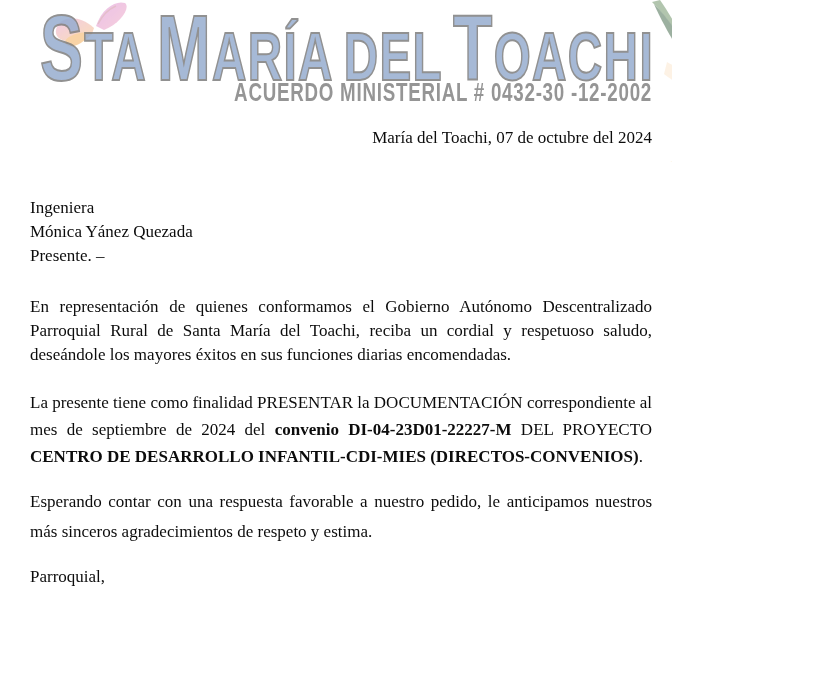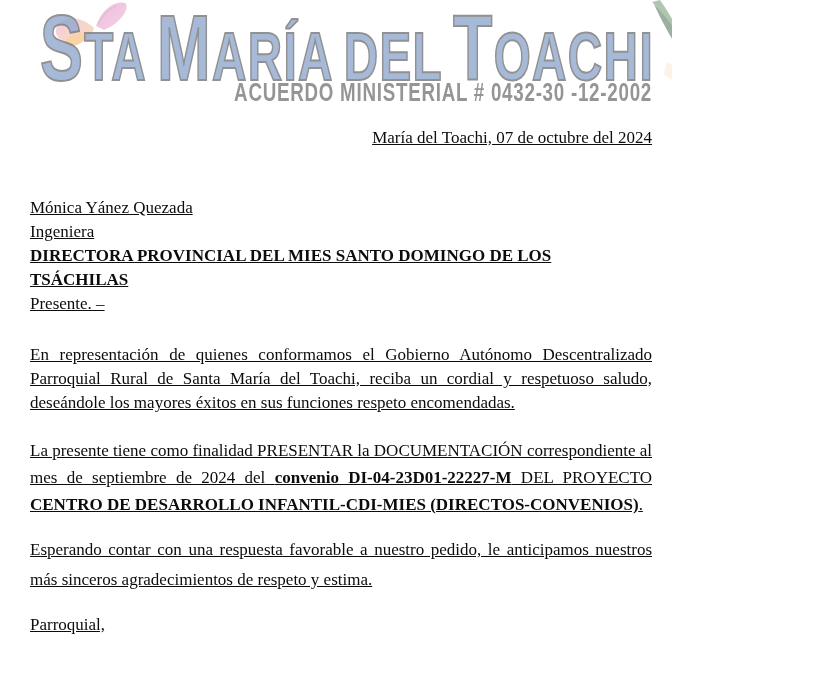--- a/index.html
+++ b/index.html
@@ -48,21 +48,21 @@
     letter-spacing: 1px;
     white-space: nowrap;
     color: #8a8a8a;
     transform: scaleX(0.75);
     transform-origin: 100% 0;
     opacity: 0.9;
   }
 
   
   .content { margin: 0 20px 0 30px; font-size: 17px; line-height: 24px; }
-  .content p { margin: 0; text-decoration: underline; }
+  .content p { margin: 0; }
   .right { text-align: right; }
   .bold { font-weight: 700; }
   .date-line { margin-top: 24px !important; }
   .recipient { margin-top: 46px; }
   .salutation { margin-top: 26px !important; }
   .para { text-align: justify; }
   .para-1 { margin-top: 27px !important; }
   .para-2 { margin-top: 22px !important; line-height: 27px; }
   .para-3 { margin-top: 17px !important; line-height: 30px; }
   .closing { margin-top: 18px !important; }
@@ -133,28 +133,27 @@
       <div class="logo-line"><span class="logo-word"><span class="logo-initial">S</span><span>TA</span></span><span class="logo-word"><span class="logo-initial">M</span><span>ARÍA</span></span><span class="logo-word"><span class="logo-initial"></span><span>DEL</span></span><span class="logo-word"><span class="logo-initial">T</span><span>OACHI</span></span></div>
       <div class="logo-subtitle">ACUERDO MINISTERIAL # 0432-30 -12-2002</div>
     </div>
   </header>
 
   <main class="content">
 
     <p class="right date-line">María del Toachi, 07 de octubre del 2024</p>
 
     <div class="recipient">
+      <p>Ingeniera</p>
       <p>Mónica Yánez Quezada</p>
-      <p>Ingeniera</p>
-      <p class="bold">DIRECTORA PROVINCIAL DEL MIES SANTO DOMINGO DE LOS TSÁCHILAS</p>
       <p>Presente. –</p>
     </div>
 
 
-    <p class="para para-1">En representación de quienes conformamos el Gobierno Autónomo Descentralizado Parroquial Rural de Santa María del Toachi, reciba un cordial y respetuoso saludo, deseándole los mayores éxitos en sus funciones respeto encomendadas.</p>
+    <p class="para para-1">En representación de quienes conformamos el Gobierno Autónomo Descentralizado Parroquial Rural de Santa María del Toachi, reciba un cordial y respetuoso saludo, deseándole los mayores éxitos en sus funciones diarias encomendadas.</p>
 
     <p class="para para-2"><span>La presente tiene como finalidad PRESENTAR la DOCUMENTACIÓN correspondiente al mes de septiembre de 2024 del </span><span class="bold">convenio DI-04-23D01-22227-M</span><span> DEL PROYECTO </span><span class="bold">CENTRO DE DESARROLLO INFANTIL-CDI-MIES (DIRECTOS-CONVENIOS)</span><span>.</span></p>
 
     <p class="para para-3">Esperando contar con una respuesta favorable a nuestro pedido, le anticipamos nuestros más sinceros agradecimientos de respeto y estima.</p>
 
     <p class="closing">Parroquial,</p>
 
   </main>
 </div>
 

